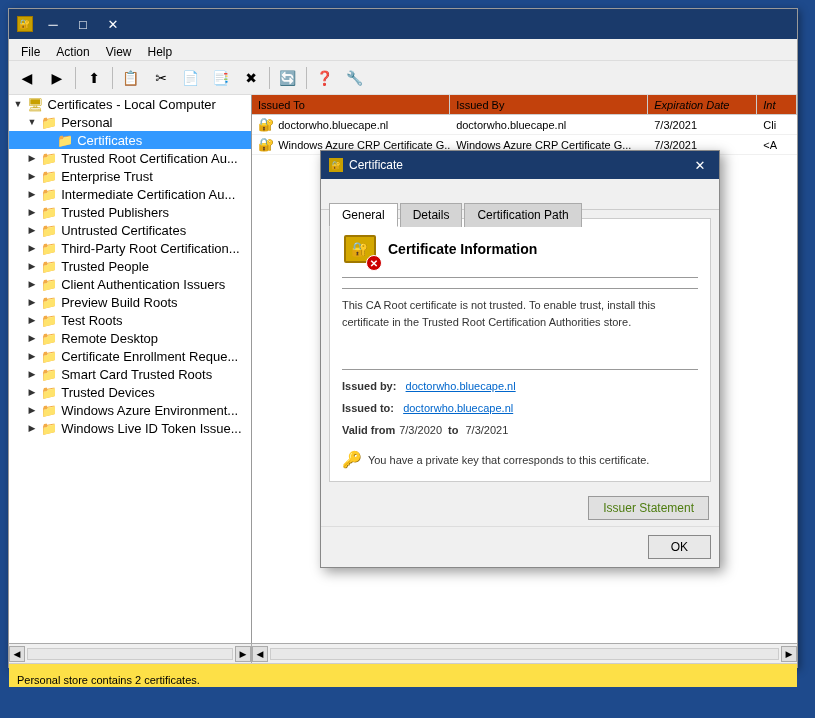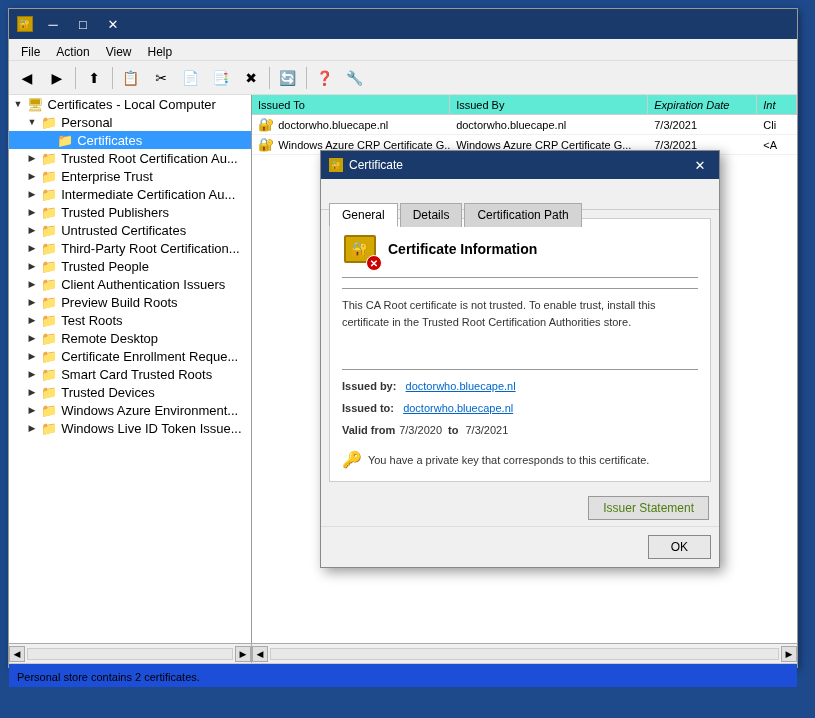--- a/index.html
+++ b/index.html
@@ -156,21 +156,21 @@
     }
 
     
     .right-panel {
       flex: 1;
       background: white;
       overflow: auto;
     }
     .list-header {
       display: flex;
-      background: #5eead4;
+      background: #c2410c;
       border-bottom: 1px solid #ccc;
       height: 20px;
       align-items: center;
     }
     .list-col-header {
       padding: 0 6px;
       font-size: 11px;
       border-right: 1px solid #ccc;
       height: 100%;
       display: flex;
@@ -191,25 +191,25 @@
       text-overflow: ellipsis;
       white-space: nowrap;
       height: 100%;
       display: flex;
       align-items: center;
     }
 
     
     .status-bar {
       height: 24px;
-      background: #1d4ed8;
+      background: #fde047;
       border-top: 1px solid #ccc;
       display: flex;
-      align-items: flex-end;
-      padding: 4px 8px;
+      align-items: flex-start;
+      padding: 10px 8px;
       font-size: 11px;
     }
 
     
     .cert-dialog {
       position: absolute;
       top: 150px;
       left: 320px;
       width: 400px;
       background: #f0f0f0;

